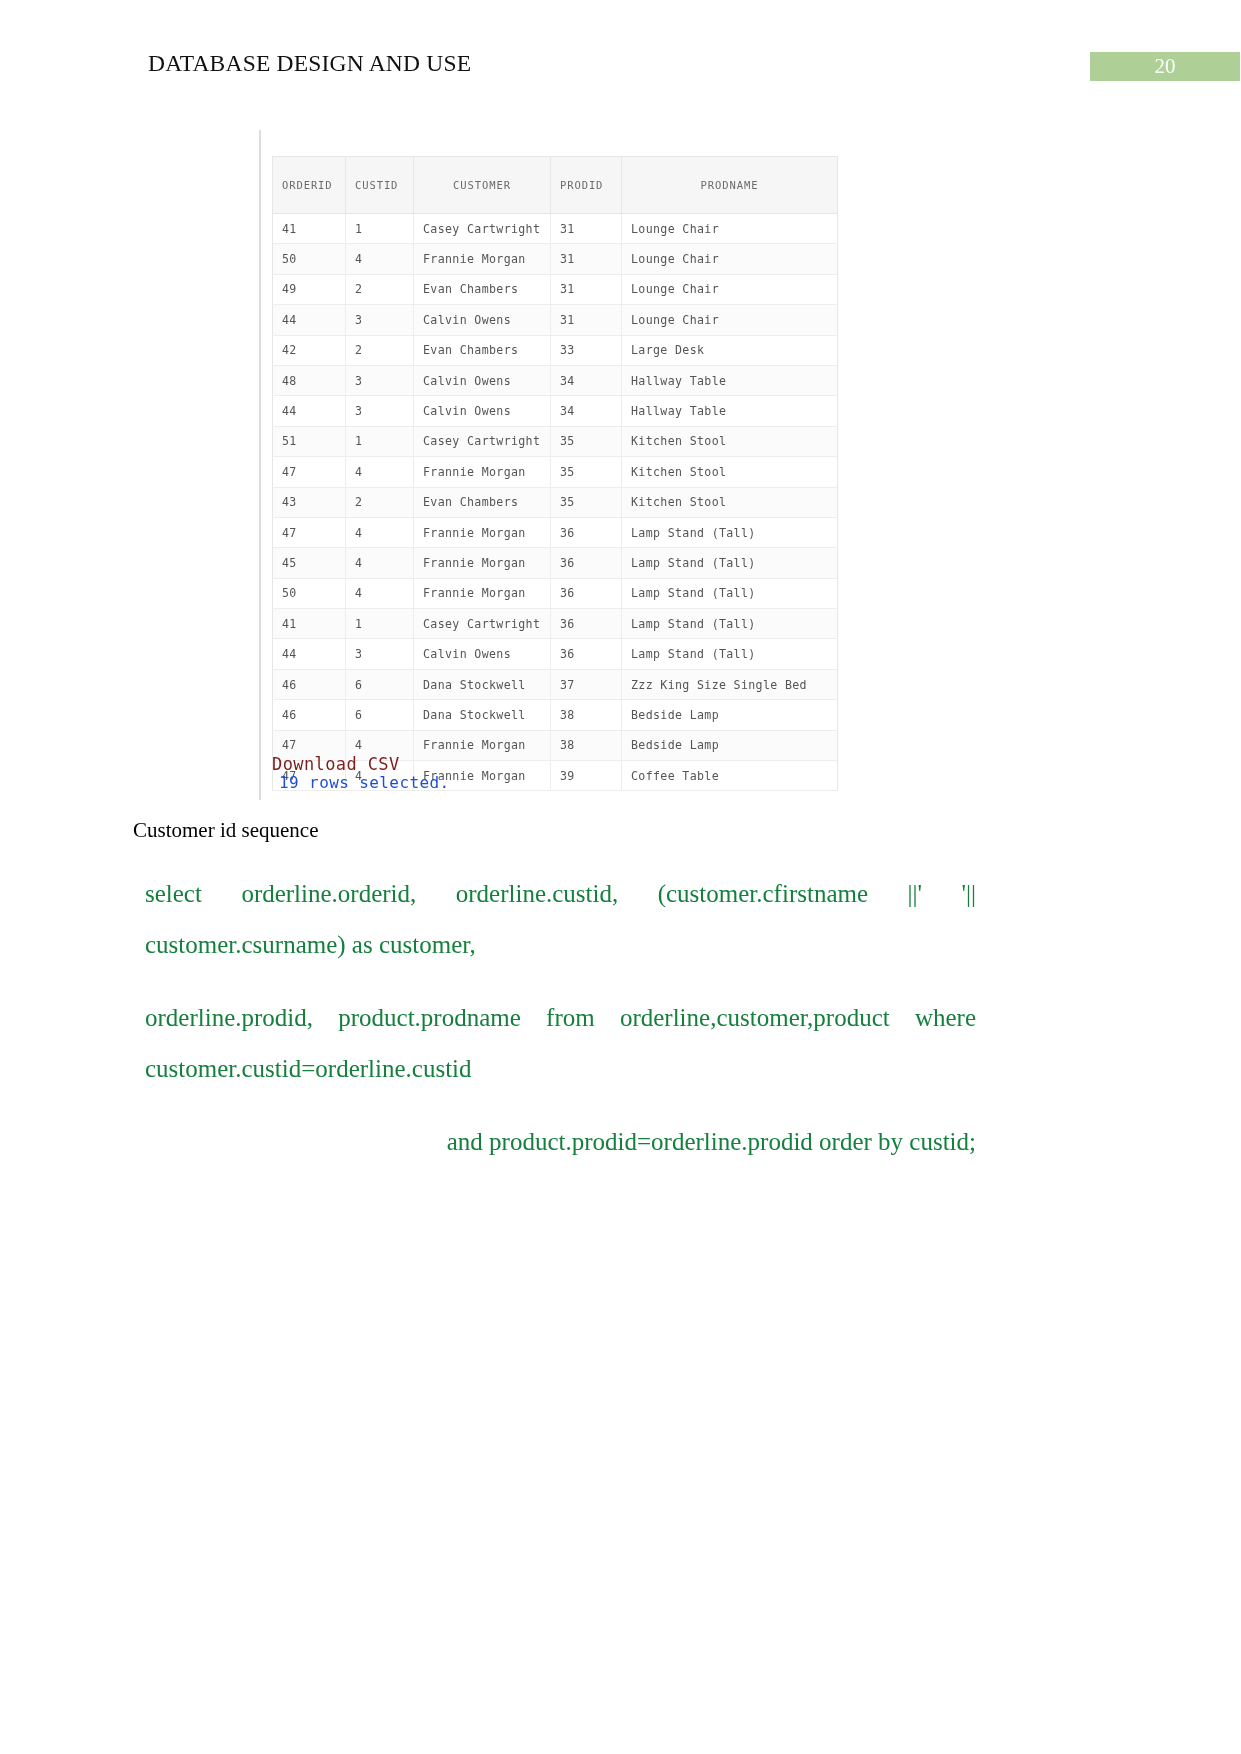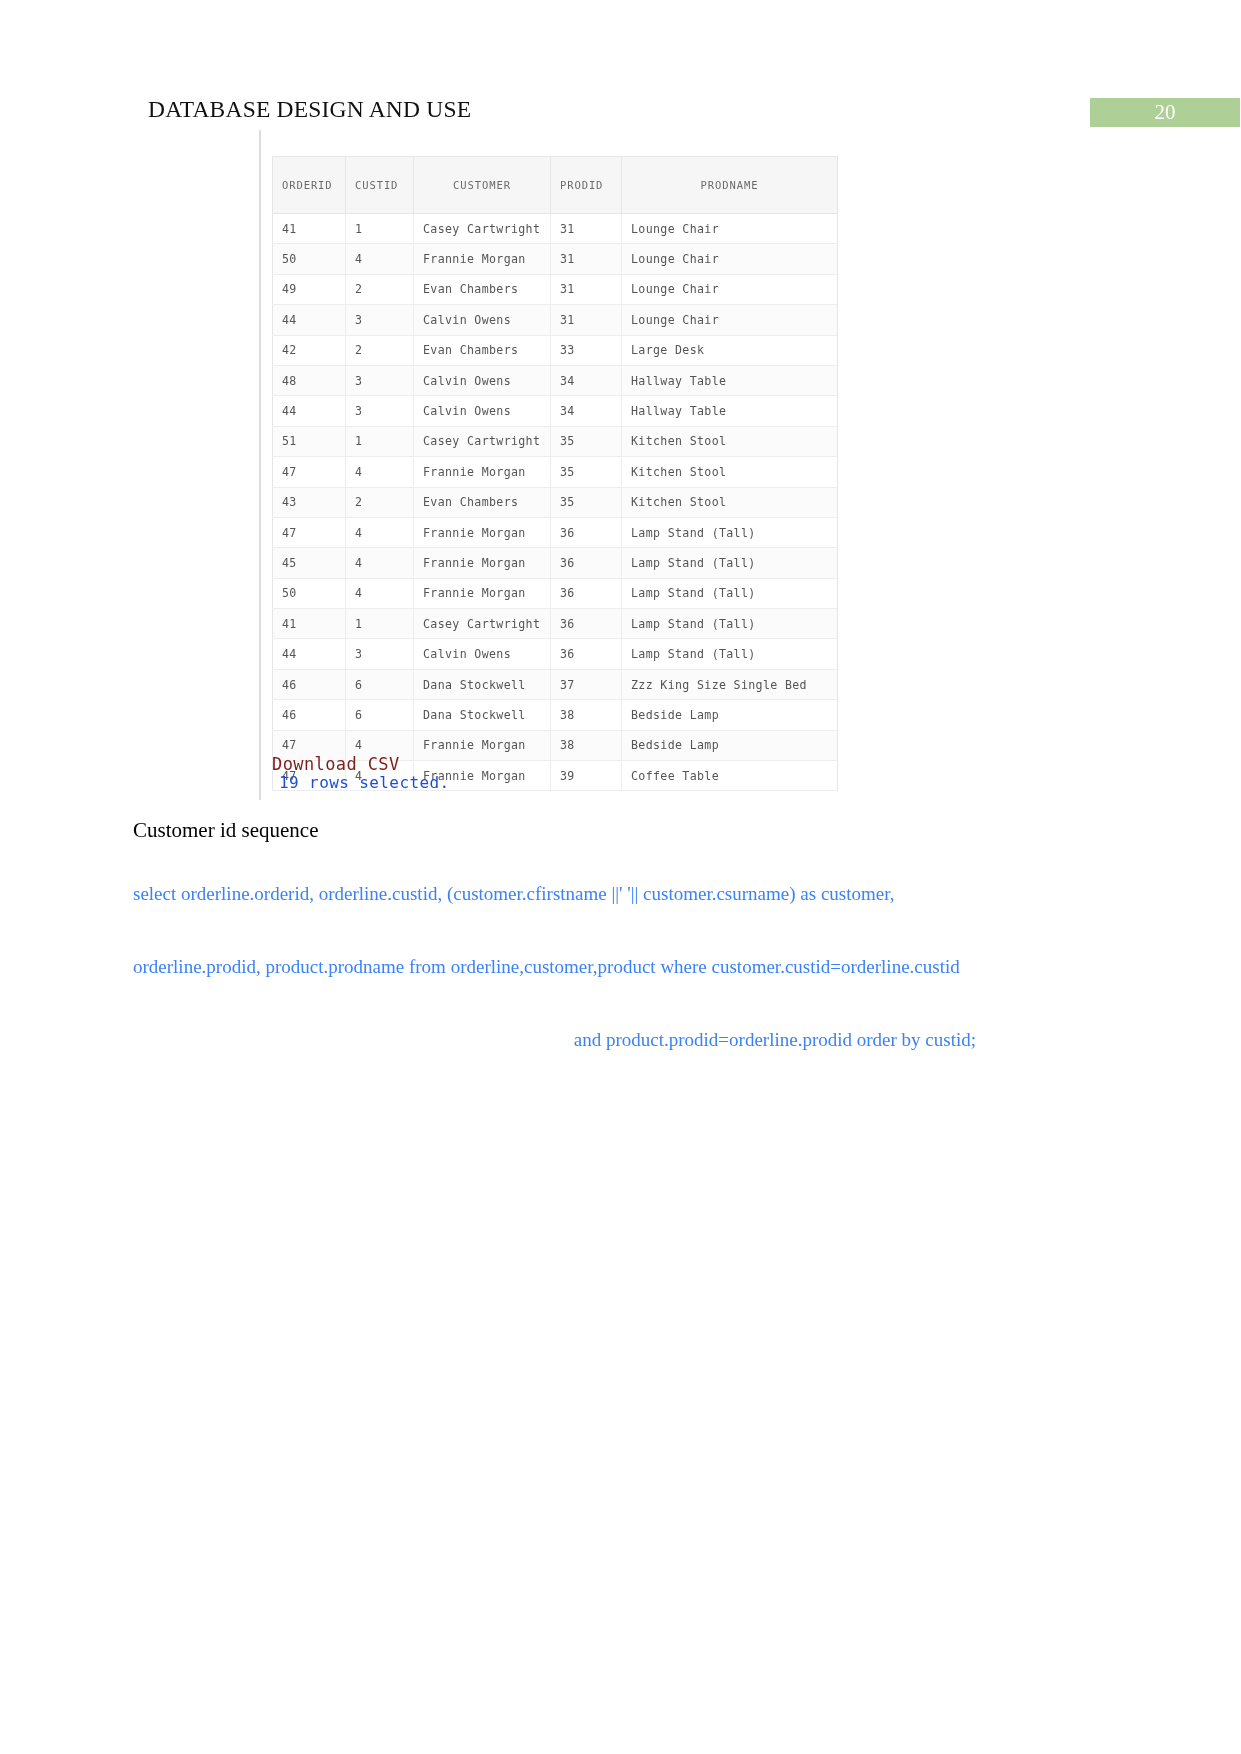--- a/index.html
+++ b/index.html
@@ -16,21 +16,20 @@
     overflow: hidden;
   }
 
   
   .page-header {
     position: absolute;
     top: 50px;
     left: 0;
     width: 1241px;
     height: 36px;
-    margin-top: 46px;
   }
   .header-title {
     position: absolute;
     left: 148px;
     top: 0;
     font-size: 23.5px;
     letter-spacing: 0.2px;
     white-space: nowrap;
     color: #111;
   }
@@ -138,26 +137,26 @@
     top: 818px;
     width: 843px;
   }
   .section-heading {
     font-size: 21px;
     font-weight: normal;
     margin: 0 0 26px 0;
     line-height: 1.15;
   }
   .para {
-    font-size: 19px;
+    font-size: 25px;
     line-height: 51px;
-    margin: 0 0 22px 0;
+    margin: 0 0 22px 12px;
     text-align: justify;
     text-justify: inter-word;
-    color: #3b82f6;
+    color: #15803d;
   }
   .para.last { text-align: right; }
 </style>
 </head>
 <body>
 
 <div class="page-header">
   <div class="header-title">DATABASE DESIGN AND USE</div>
   <div class="page-number-badge">20</div>
 </div>

